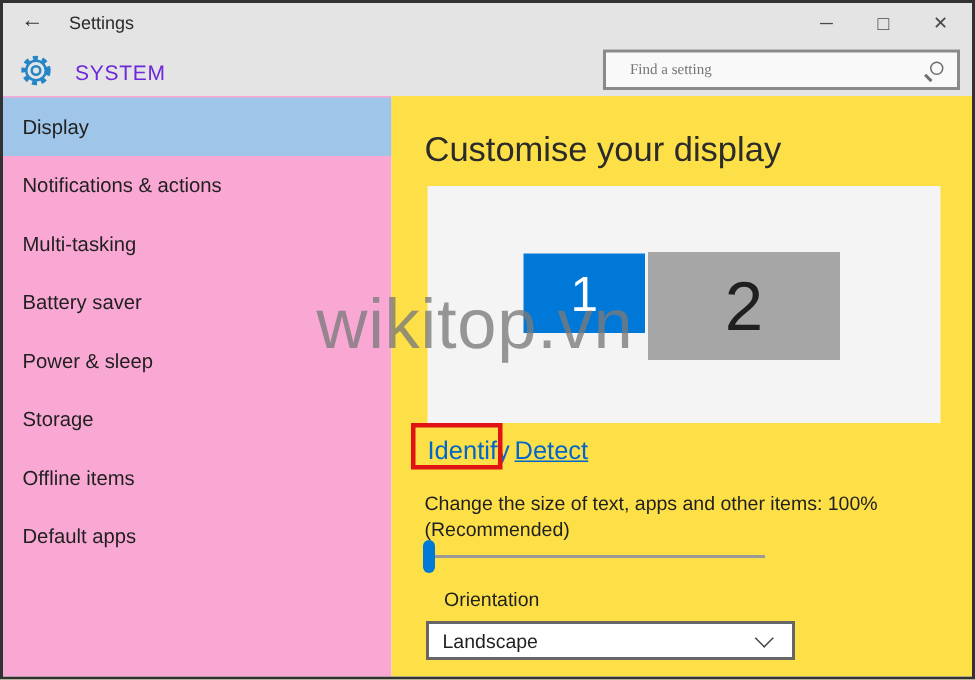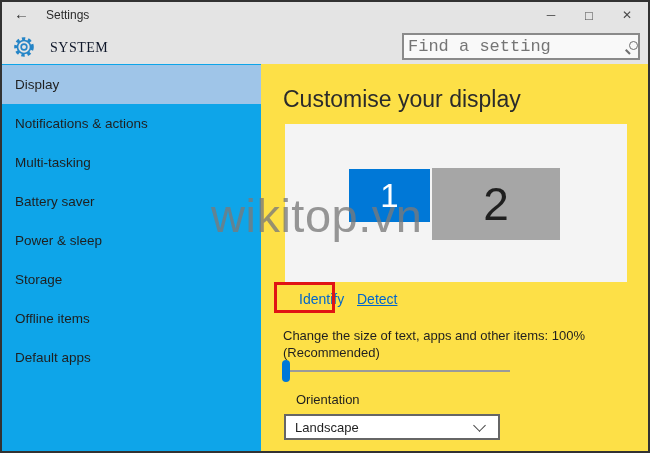--- a/index.html
+++ b/index.html
@@ -10,56 +10,56 @@
   }
   
   .chrome { position:absolute; left:0; top:0; right:0; height:62px; background:#e4e4e4; }
   .back-btn { position:absolute; left:12px; top:3px; font-size:15px; color:#333; cursor:pointer; }
   .win-title { position:absolute; left:44px; top:6px; font-size:12px; color:#2b2b2b; }
   .win-controls { position:absolute; right:2px; top:0; display:flex; }
   .win-btn { width:38px; height:26px; display:flex; align-items:center; justify-content:center;
              font-size:12px; color:#4a4a4a; cursor:pointer; }
   .win-btn.max { font-size:13px; }
   .gear { position:absolute; left:11px; top:34px; width:22px; height:22px; }
-  .section-title { position:absolute; left:48px; top:38px; font-size:14px; color:#0f172a; letter-spacing:0.5px;font-family:Liberation Serif, serif; }
+  .section-title { position:absolute; left:48px; top:38px; font-size:14px; color:#6d28d9; letter-spacing:0.5px; }
   .searchbox { position:absolute; left:400px; top:31px; width:238px; height:27px; box-sizing:border-box;
                border:2px solid #8a8a8a; background:#f9f9f9; display:flex; align-items:center; }
-  .searchbox input { flex:1; border:none; outline:none; background:transparent; padding-left:4px;
-                     font-size:17px; color:#333; font-family:Liberation Mono, monospace; }
+  .searchbox input { flex:1; border:none; outline:none; background:transparent; padding-left:16px;
+                     font-size:10px; color:#333; font-family:Liberation Serif, serif; }
   .search-icon { position:relative; width:14px; height:14px; margin-right:8px; flex:0 0 auto; }
   .search-icon::before { content:""; position:absolute; right:1px; top:1px; width:7px; height:7px;
                          border:1.5px solid #6f6f6f; border-radius:50%; }
   .search-icon::after { content:""; position:absolute; left:0; bottom:1px; width:6px; height:1.6px;
                         background:#6f6f6f; transform:rotate(45deg); }
   
-  .sidebar { position:absolute; left:0; top:62px; width:259px; bottom:0; background:#0ea5e9; padding-top:1px; box-sizing:border-box; }
+  .sidebar { position:absolute; left:0; top:62px; width:259px; bottom:0; background:#f9a8d4; padding-top:1px; box-sizing:border-box; }
   .side-item { height:39px; line-height:39px; padding-left:13px; font-size:13.5px; color:#1f1f1f; cursor:pointer; }
   .side-item.selected { background:#9fc5e8; }
   
   .main { position:absolute; left:259px; top:62px; right:0; bottom:0; background:#fde047; }
   .heading { position:absolute; left:22px; top:22px; font-size:23px; font-weight:300; color:#2b2b2b; }
   .preview-panel { position:absolute; left:24px; top:60px; width:342px; height:158px; background:#f4f4f4; }
   .monitor { position:absolute; display:flex; align-items:center; justify-content:center; cursor:pointer; }
   .monitor-1 { left:88px; top:105px; width:81px; height:53px; background:#0078d7; }
   .monitor-1 .mon-label { color:#ffffff; font-size:33px; font-weight:300; }
   .monitor-2 { left:171px; top:104px; width:128px; height:72px; background:#a6a6a6; }
   .monitor-2 .mon-label { color:#1f1f1f; font-size:46px; font-weight:300; }
-  .link { position:absolute; font-size:14px; color:#0066cc; cursor:pointer;margin-left:14px; }
+  .link { position:absolute; font-size:17px; color:#0066cc; cursor:pointer; }
   .identify-link { left:24px; top:227px; }
   .detect-link { left:82px; top:227px;text-decoration:underline; }
   .red-annotation { position:absolute; left:13px; top:218px; width:61px; height:31px;
                     border:3px solid #e01414; box-sizing:border-box; z-index:40; pointer-events:none; }
   .scale-line1 { position:absolute; left:22px; top:264px; font-size:13px; color:#1f1f1f; white-space:nowrap; }
   .scale-line2 { position:absolute; left:22px; top:281px; font-size:13px; color:#1f1f1f; }
   .slider { position:absolute; left:21px; top:296px; width:230px; height:22px; cursor:pointer; }
   .slider-track { position:absolute; left:3px; right:2px; top:10px; height:2px; background:#9a9a9a; }
   .slider-handle { position:absolute; left:0; top:0; width:8px; height:22px; border-radius:4px;
                    background:#0078d7; cursor:grab; }
   .orient-label { position:absolute; left:35px; top:328px; font-size:13px; color:#1f1f1f; }
-  .dropdown { position:absolute; left:23px; top:350px; width:216px; height:26px; box-sizing:border-box;
+  .dropdown { position:absolute; left:23px; top:350px; width:246px; height:26px; box-sizing:border-box;
               border:2px solid #666666; background:#ffffff; display:flex; align-items:center; cursor:pointer; }
   .dropdown-value { flex:1; padding-left:9px; font-size:13px; color:#1f1f1f; }
   .chevron-down { width:8px; height:8px; border-right:1.6px solid #444; border-bottom:1.6px solid #444;
                   transform:rotate(45deg); margin-right:14px; margin-top:-4px; flex:0 0 auto; }
   
   .watermark { position:absolute; left:209px; top:190px; font-size:47px; line-height:1;
                color:rgba(122,122,122,0.78); letter-spacing:0.5px; z-index:60; pointer-events:none; }
 </style>
 </head>
 <body>

